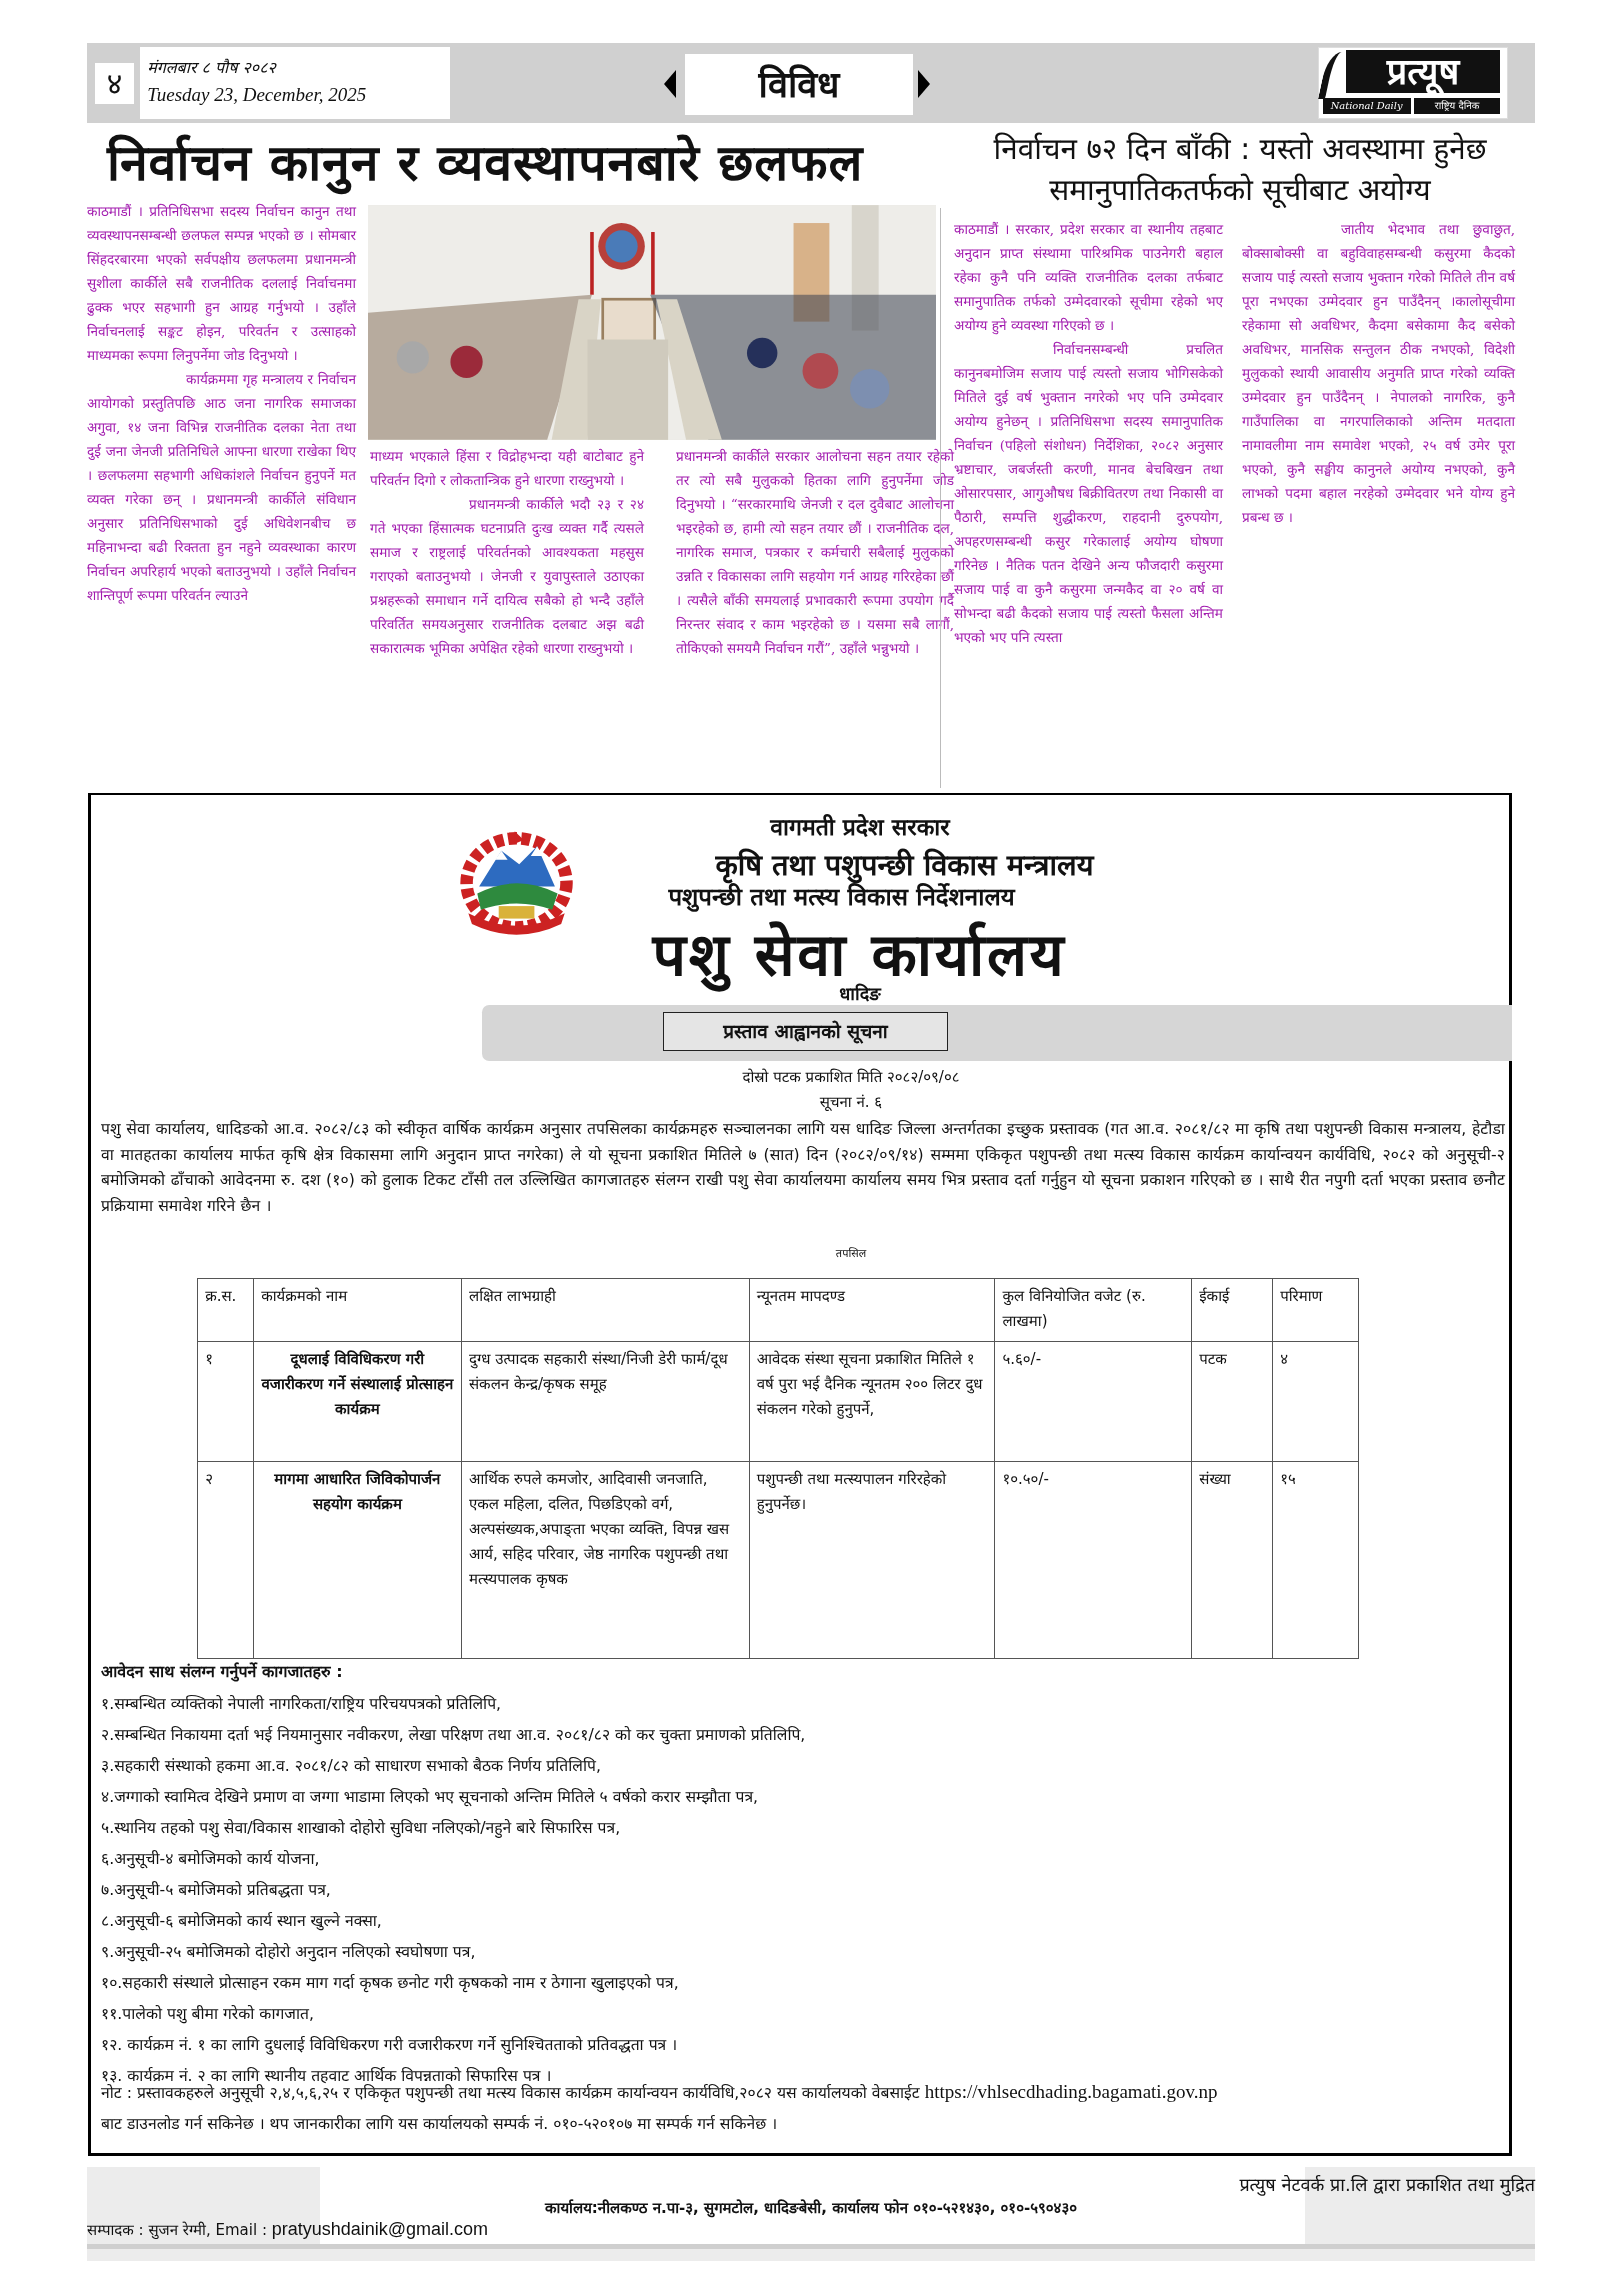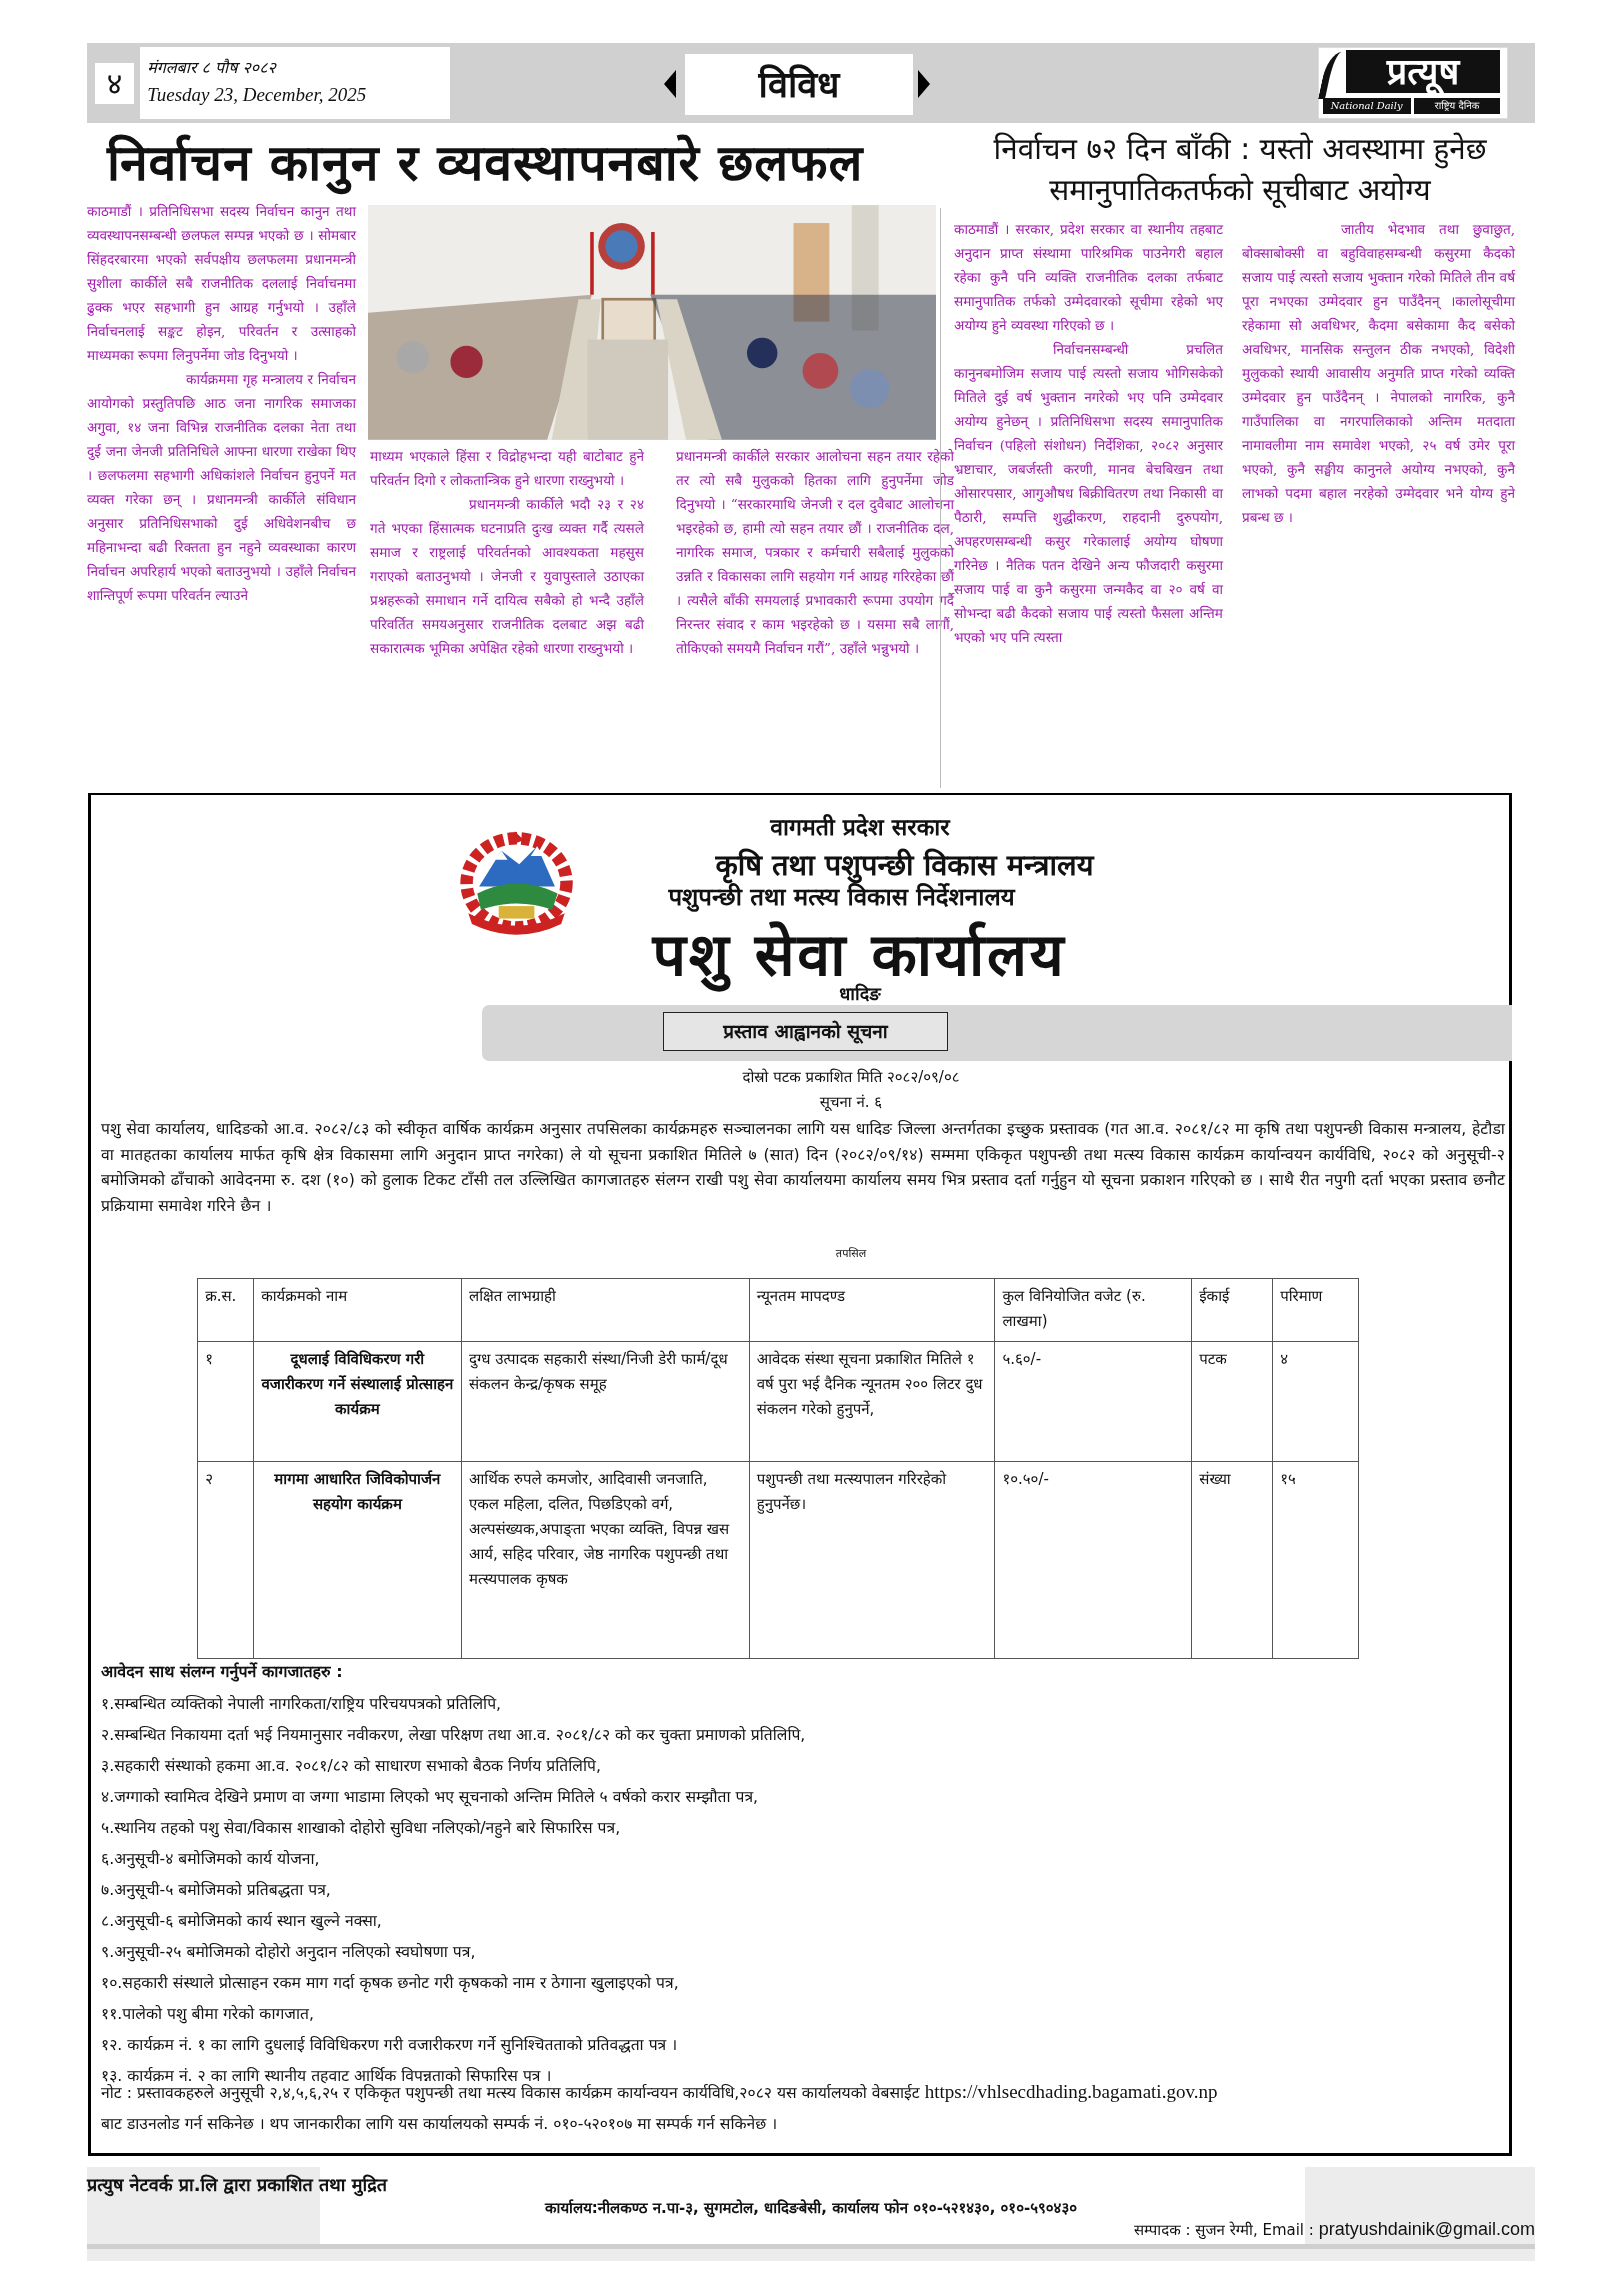--- a/index.html
+++ b/index.html
@@ -62,23 +62,23 @@
   .docs-title { position: absolute; left: 101px; top: 1660px; font-size: 16px; font-weight: bold; }
   .docs-list { position: absolute; left: 101px; top: 1688px; width: 1406px; list-style: none; font-size: 15.7px; line-height: 31px; }
   .note { position: absolute; left: 101px; top: 2076px; width: 1406px; font-size: 15.7px; line-height: 31px; }
   .note .url { font-family: "Liberation Serif", serif; font-size: 19px; }
 
   
   .footer { position: absolute; left: 87px; top: 2167px; width: 1448px; height: 94px; }
   .footer-bg { position: absolute; left: 0; top: 0; width: 100%; height: 100%; background: #ececec; clip-path: polygon(0 0, 100% 0, 100% 100%, 0 100%); }
   .footer-white { position: absolute; left: 233px; top: 0; width: 985px; height: 77px; background: #fff; }
   .footer-rule { position: absolute; left: 0; top: 77px; width: 100%; height: 5.4px; background: #cfcfcf; }
-  .f-line1 { position: absolute; left: 0; top: 5.4px; width: 100%; text-align: left; font-size: 18px; font-weight: bold; }
+  .f-line1 { position: absolute; left: 0; top: 5.4px; width: 100%; text-align: right; font-size: 18px; font-weight: normal; }
   .f-line2 { position: absolute; left: 0; top: 29.6px; width: 100%; text-align: center; font-size: 15px; font-weight: bold; }
-  .f-line3 { position: absolute; left: 0; top: 52px; width: 100%; text-align: right; font-size: 15px; }
+  .f-line3 { position: absolute; left: 0; top: 52px; width: 100%; text-align: left; font-size: 15px; }
   .f-line3 .email { font-family: "Liberation Sans", sans-serif; font-size: 18px; }
 </style>
 </head>
 <body>
 
 <div class="masthead"></div>
 <div class="page-num">४</div>
 <div class="date-box">
   <div class="date-np">मंगलबार ८ पौष २०८२</div>
   <div class="date-en">Tuesday  23, December, 2025</div>

